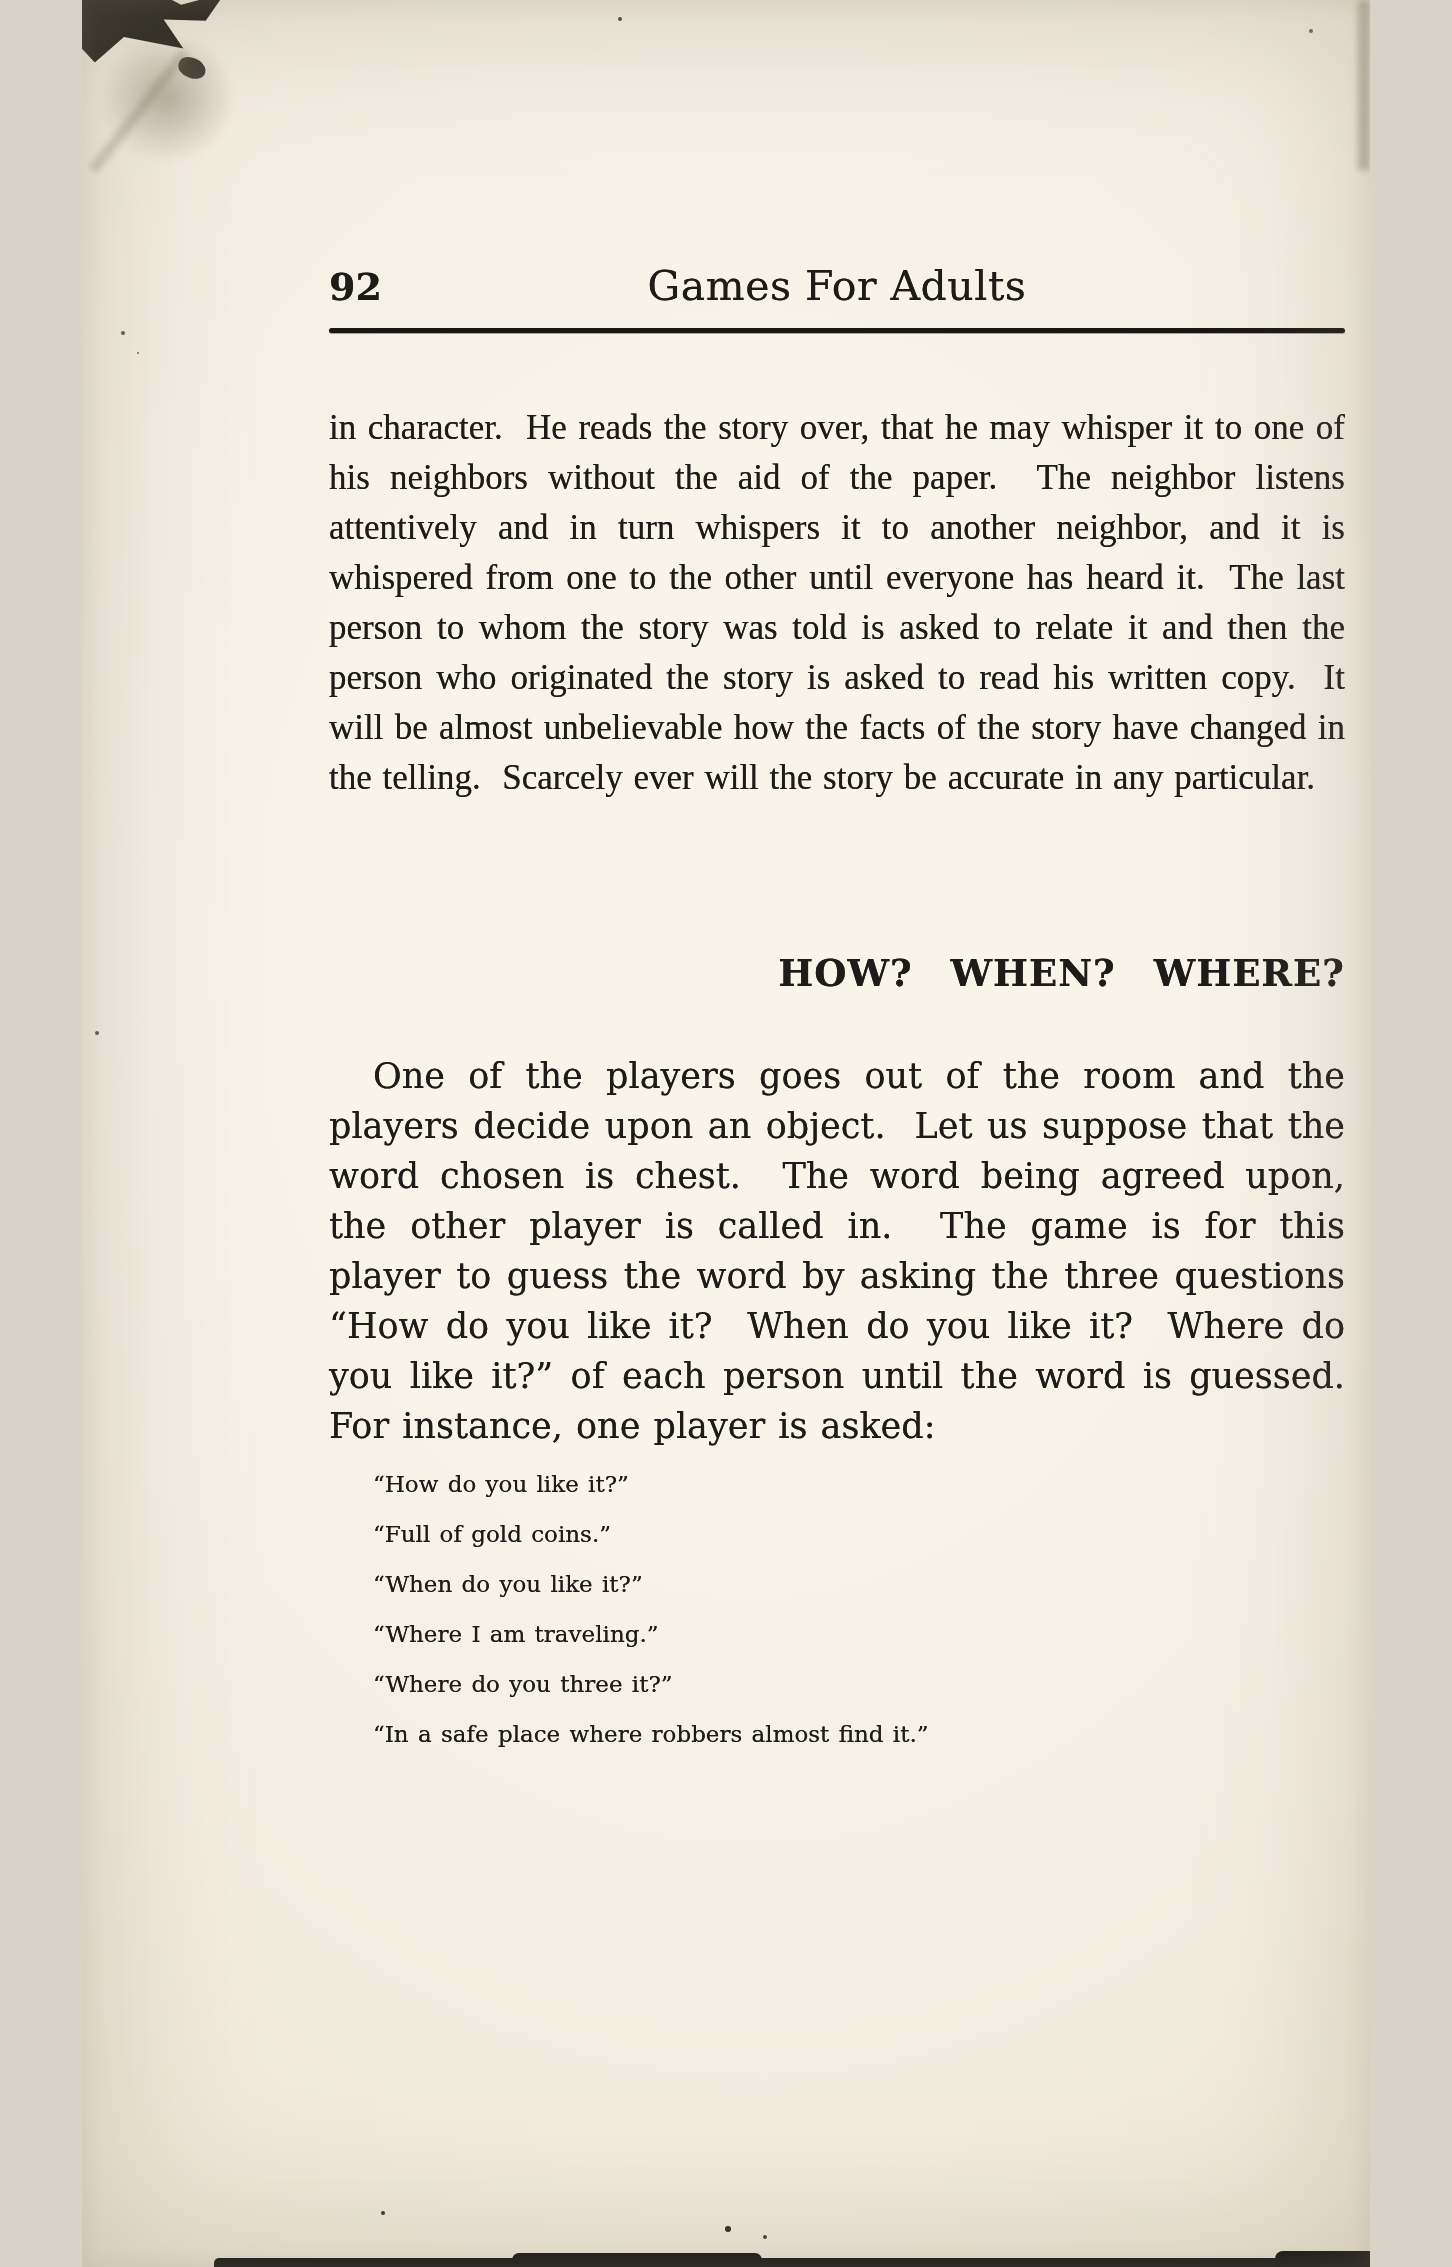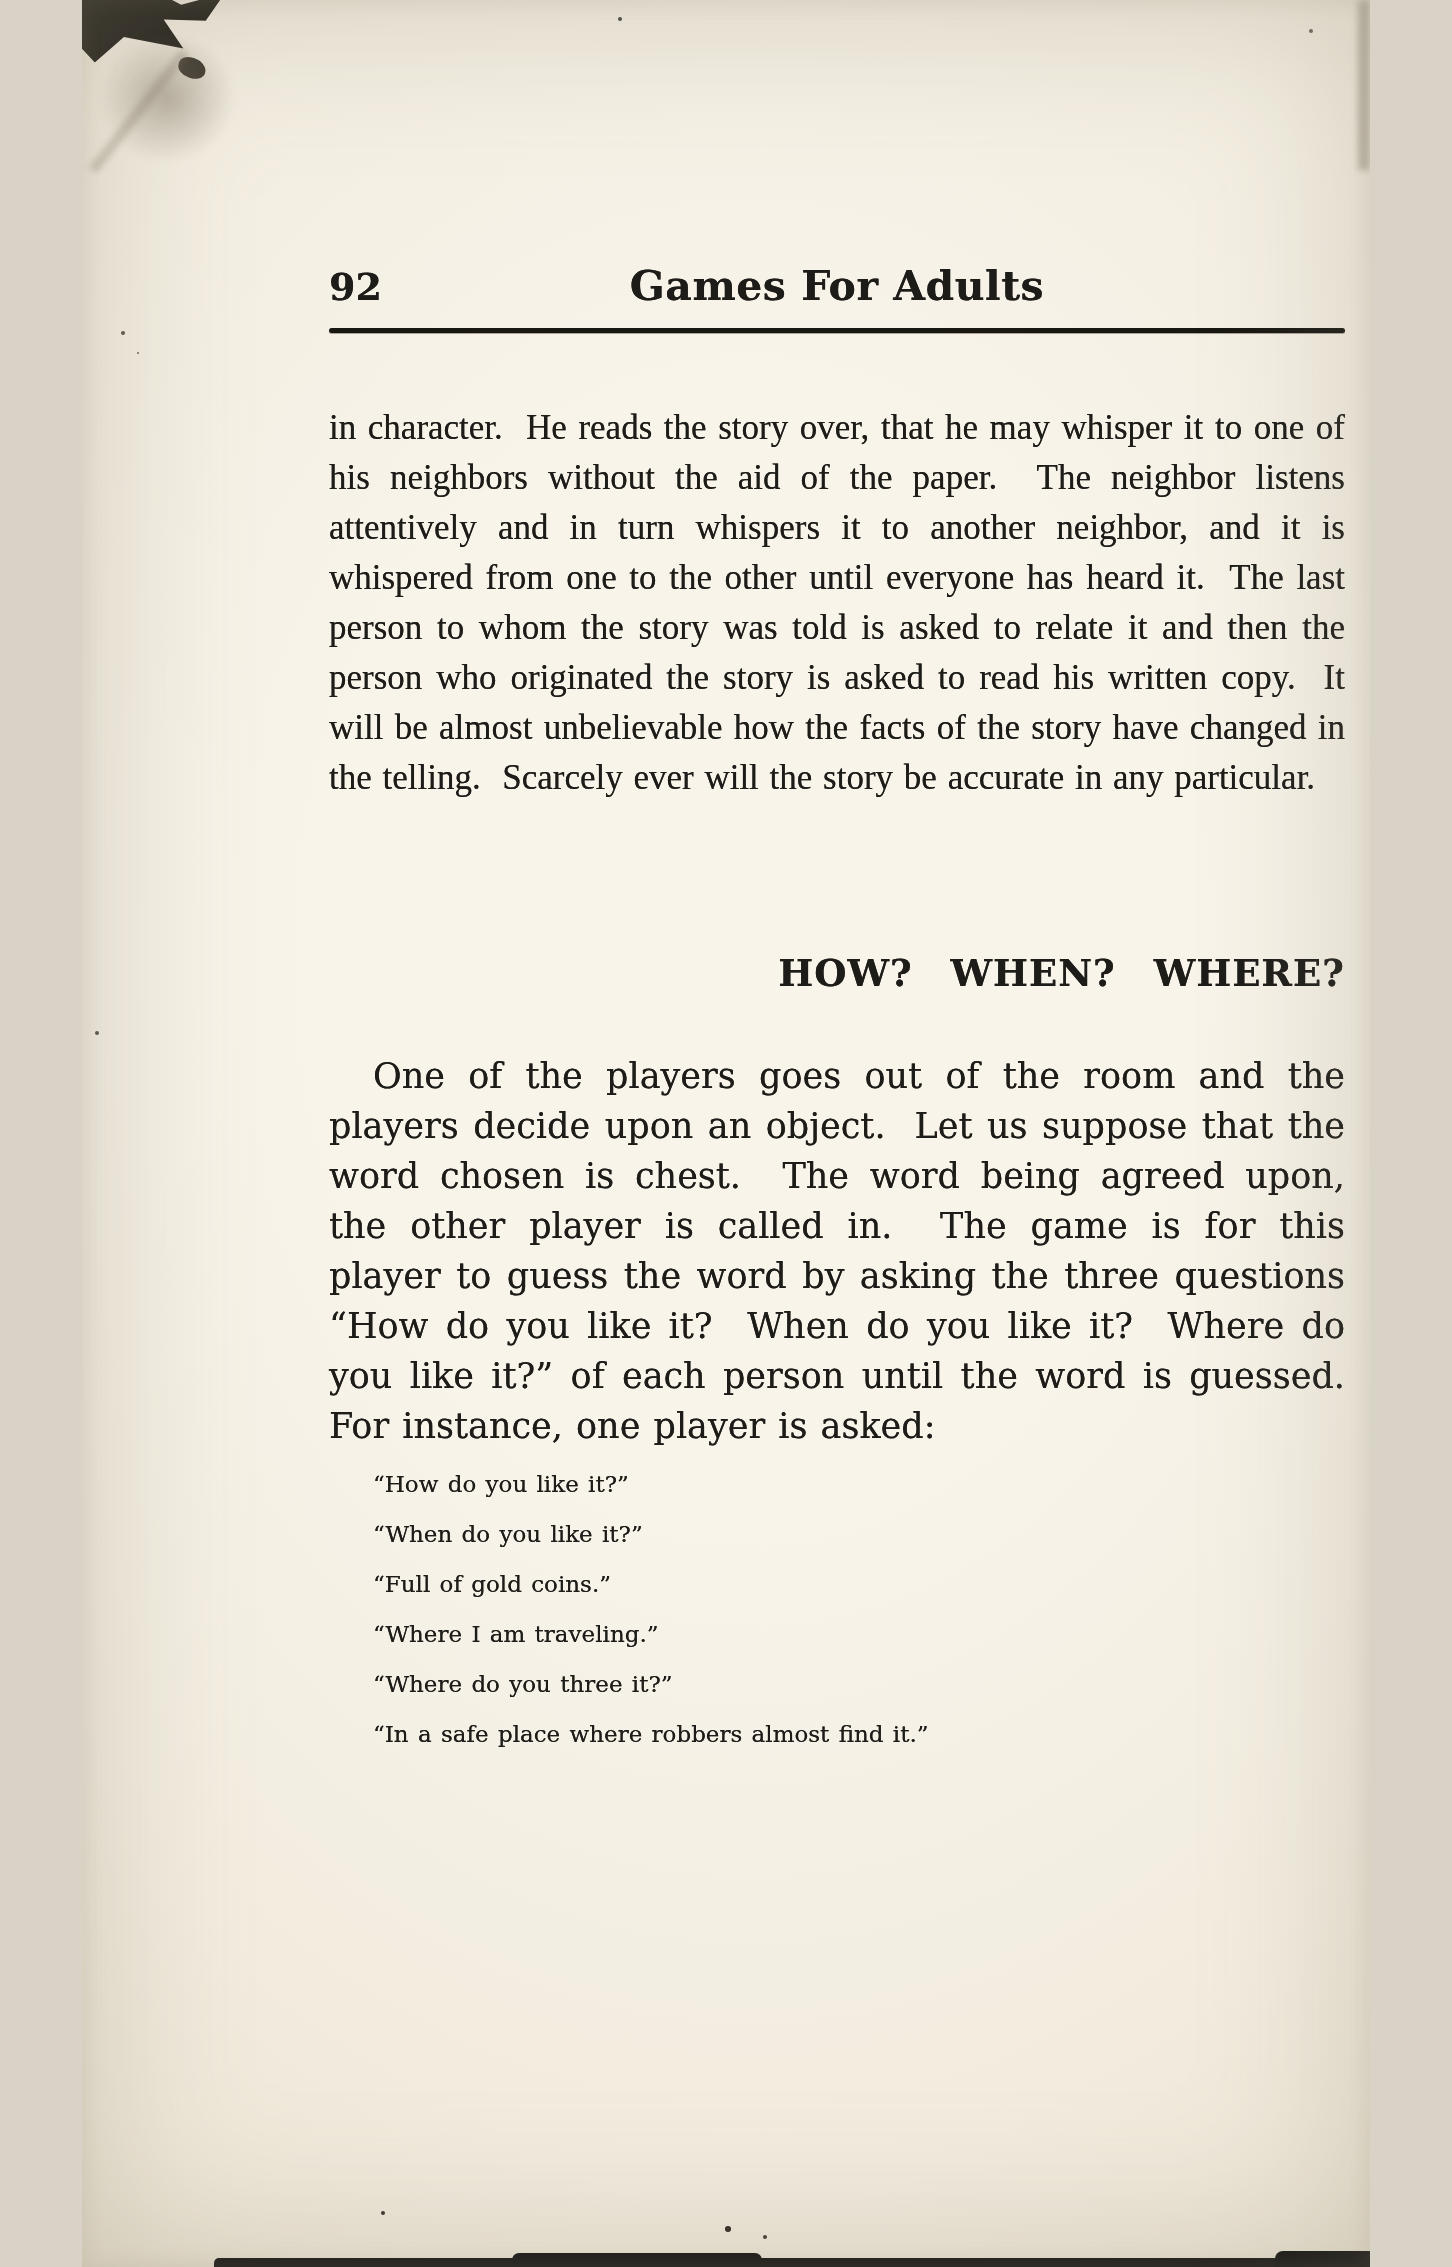--- a/index.html
+++ b/index.html
@@ -46,21 +46,21 @@
     left: 0;
     top: 2px;
     font-size: 38px;
     font-weight: bold;
   }
 
   .page-title {
     display: block;
     text-align: center;
     font-size: 41px;
-    font-weight: bold;
+    font-weight: normal;
     letter-spacing: 0.5px;
   }
 
   .rule {
     margin-top: 14px;
     height: 5px;
     background: #181712;
     border-radius: 3px;
     box-shadow: 0 1px 0 rgba(24, 23, 18, 0.35);
   }
@@ -201,21 +201,21 @@
     <div class="rule"></div>
 
     <p class="para para-1">in character.  He reads the story over, that he may whisper it to one of his neighbors without the aid of the paper.  The neighbor listens attentively and in turn whispers it to another neighbor, and it is whispered from one to the other until everyone has heard it.  The last person to whom the story was told is asked to relate it and then the person who originated the story is asked to read his written copy.  It will be almost unbelievable how the facts of the story have changed in the telling.  Scarcely ever will the story be accurate in any particular.</p>
 
     <h2 class="section-heading">HOW? WHEN? WHERE?</h2>
 
     <p class="para para-2">One of the players goes out of the room and the players decide upon an object.  Let us suppose that the word chosen is chest.  The word being agreed upon, the other player is called in.  The game is for this player to guess the word by asking the three questions “How do you like it?  When do you like it?  Where do you like it?” of each person until the word is guessed.  For instance, one player is asked:</p>
 
     <div class="dialogue">
       <p class="dialogue-line">“How do you like it?”</p>
+      <p class="dialogue-line">“Full of gold coins.”</p>
       <p class="dialogue-line">“When do you like it?”</p>
-      <p class="dialogue-line">“Full of gold coins.”</p>
       <p class="dialogue-line">“Where I am traveling.”</p>
       <p class="dialogue-line">“Where do you three it?”</p>
       <p class="dialogue-line">“In a safe place where robbers almost find it.”</p>
     </div>
 
   </div>
 </div>
 
 </body></html>

